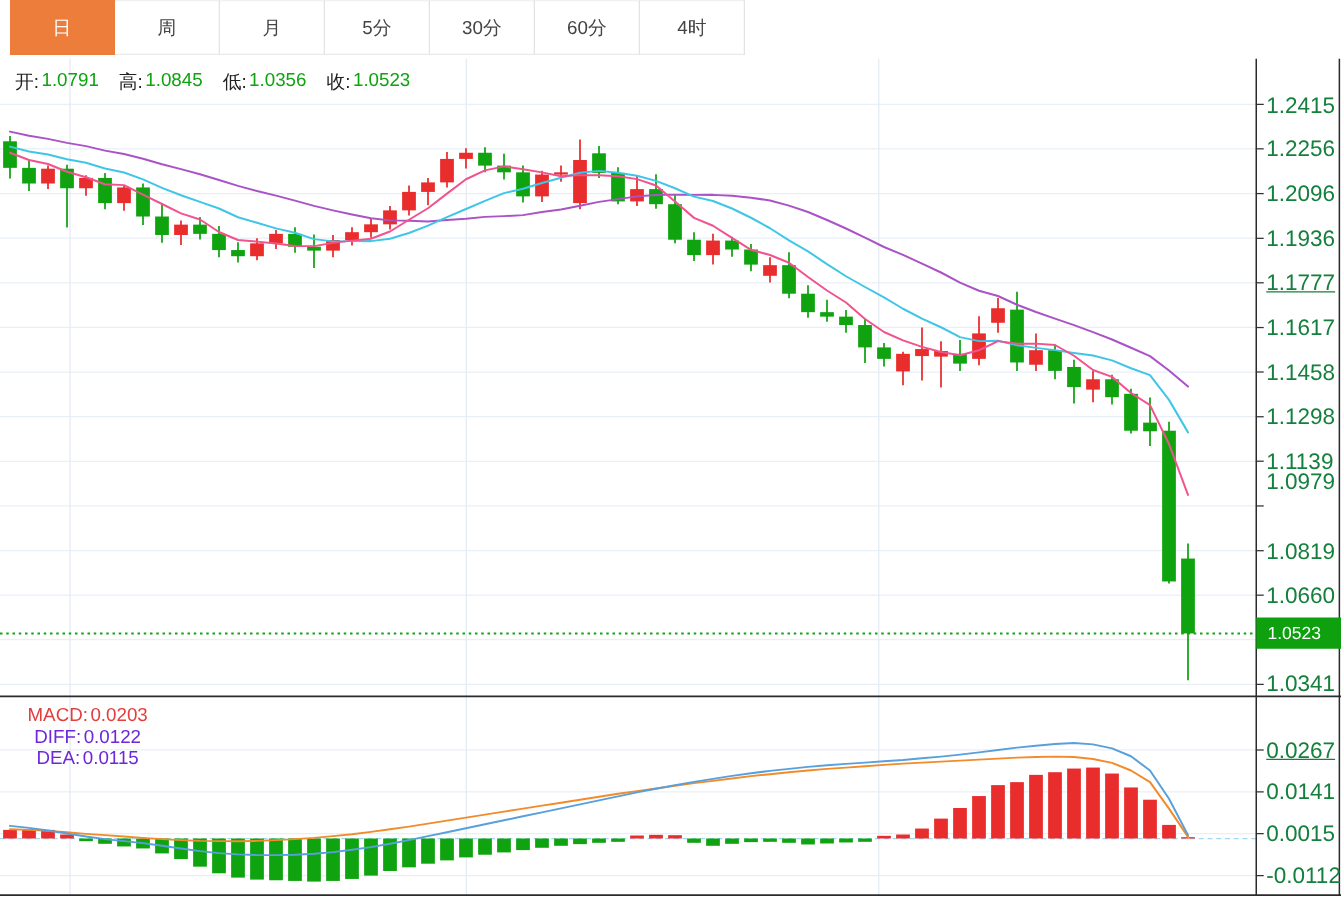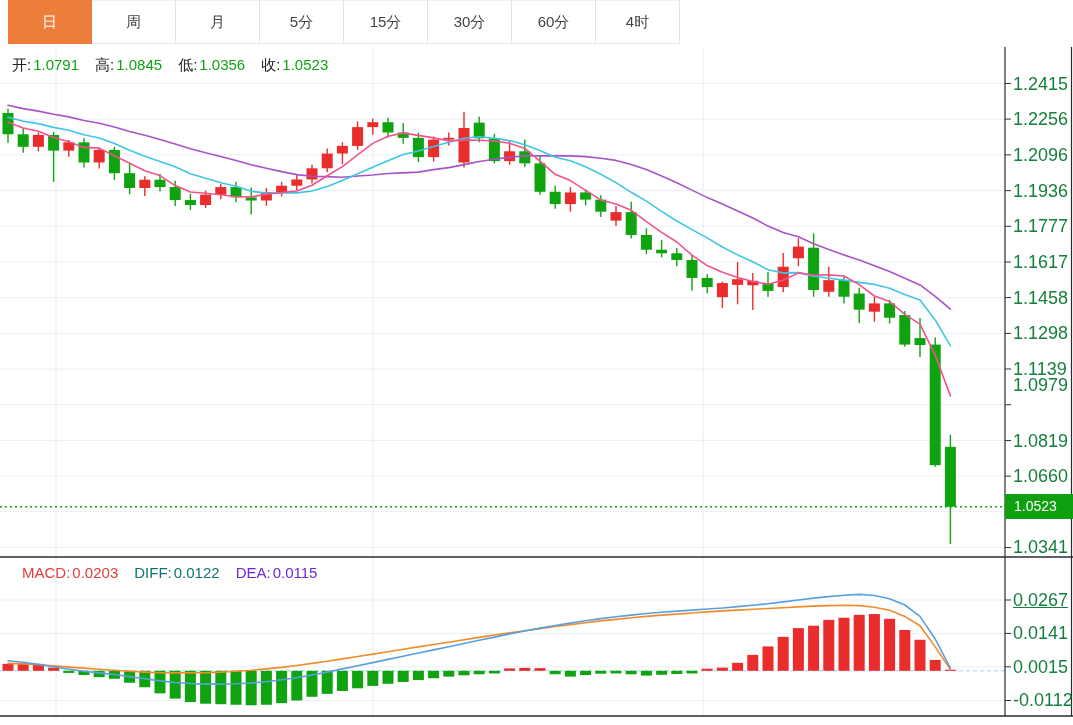--- a/index.html
+++ b/index.html
@@ -10,30 +10,30 @@
   #tabbar{position:absolute;left:0;top:0;width:1073px;height:44px;display:flex;align-items:stretch;
     padding-left:8px;box-sizing:border-box;background:#fff;z-index:5;}
   .tab{width:84px;display:flex;align-items:center;justify-content:center;font-size:15px;color:#444;
     border-right:1px solid #e3e3e3;border-top:1px solid #f0f0f0;border-bottom:1px solid #e9e9e9;cursor:pointer;
     box-sizing:border-box;background:#fff;}
   .tab.active{background:#ED7D3B;color:#fff;border-color:#ED7D3B;}
   
   .row{position:absolute;display:flex;align-items:center;white-space:nowrap;z-index:4;font-size:15px;}
   #ohlc-row{left:12px;top:56px;}
   #ma-row{left:12px;top:81px;}
-  #macd-row{left:22px;top:564px;}
+  #macd-row{left:22px;top:564px;flex-direction:column;}
   .grp{margin-right:16px;display:flex;}
   .lbl{color:#222;}
   .val{margin-left:2px;}
   
   .axlbl{position:absolute;left:1013px;font-size:18px;color:#15803d;z-index:3;height:18px;line-height:18px;}
   #price-badge{position:absolute;left:1005px;top:494px;width:68px;height:25px;line-height:25px;
     color:#fff;font-size:14px;padding-left:9px;box-sizing:border-box;z-index:4;}
 </style>
-<style>.ohlc-val{color:#10A310;}.ma5-c{color:#F0538D;}.ma10-c{color:#3FC6E6;}.ma20-c{color:#A953C6;}.macd-c{color:#E43D3D;}.diff-c{color:#0f766e;}.dea-c{color:#6d28d9;}#price-badge{background:#0FA00F;}</style></head>
+<style>.ohlc-val{color:#10A310;}.ma5-c{color:#F0538D;}.ma10-c{color:#3FC6E6;}.ma20-c{color:#A953C6;}.macd-c{color:#E43D3D;}.diff-c{color:#6d28d9;}.dea-c{color:#6d28d9;}#price-badge{background:#0FA00F;}</style></head>
 <body>
 
 <div id="stage">
 
   <svg id="chart-svg" width="1073" height="725">
       <line x1="0" y1="83.5" x2="1005" y2="83.5" stroke="#E9EFF7" stroke-width="1"></line>
       <line x1="0" y1="119.19" x2="1005" y2="119.19" stroke="#E9EFF7" stroke-width="1"></line>
       <line x1="0" y1="154.88" x2="1005" y2="154.88" stroke="#E9EFF7" stroke-width="1"></line>
       <line x1="0" y1="190.57" x2="1005" y2="190.57" stroke="#E9EFF7" stroke-width="1"></line>
       <line x1="0" y1="226.26" x2="1005" y2="226.26" stroke="#E9EFF7" stroke-width="1"></line>
@@ -270,21 +270,20 @@
       <line x1="1005" y1="633.41103" x2="1011" y2="633.41103" stroke="#333333" stroke-width="1"></line>
       <line x1="1005" y1="666.82245" x2="1011" y2="666.82245" stroke="#333333" stroke-width="1"></line>
       <line x1="1005" y1="700.4990399999999" x2="1011" y2="700.4990399999999" stroke="#333333" stroke-width="1"></line>
     </svg>
 
   <nav id="tabbar">
       <div class="tab active">日</div>
       <div class="tab">周</div>
       <div class="tab">月</div>
       <div class="tab">5分</div>
-      <div class="tab">15分</div>
       <div class="tab">30分</div>
       <div class="tab">60分</div>
       <div class="tab">4时</div>
     </nav>
 
   <div id="ohlc-row" class="row">
     <span class="grp">
         <span class="lbl">开:</span>
         <span class="val ohlc-val">1.0791</span>
       </span>
@@ -318,21 +317,21 @@
       </span>
   </div>
 
   <div id="price-badge" style="top: 493.782px;">1.0523</div>
 
   <div id="price-axis">
       <div class="axlbl" style="top: 74.5px;">1.2415</div>
       <div class="axlbl" style="top: 110.072px;">1.2256</div>
       <div class="axlbl" style="top: 145.867px;">1.2096</div>
       <div class="axlbl" style="top: 181.663px;">1.1936</div>
-      <div class="axlbl" style="top: 217.235px;">1.1777</div>
+      <div class="axlbl" style="top: 217.235px; text-decoration: underline;">1.1777</div>
       <div class="axlbl" style="top: 253.03px;">1.1617</div>
       <div class="axlbl" style="top: 288.602px;">1.1458</div>
       <div class="axlbl" style="top: 324.397px;">1.1298</div>
       <div class="axlbl" style="top: 359.969px;">1.1139</div>
       <div class="axlbl" style="top: 376px;">1.0979</div>
       <div class="axlbl" style="top: 431.56px;">1.0819</div>
       <div class="axlbl" style="top: 467.132px;">1.0660</div>
       <div class="axlbl" style="top: 538.499px;">1.0341</div>
     </div>
   <div id="macd-axis">

